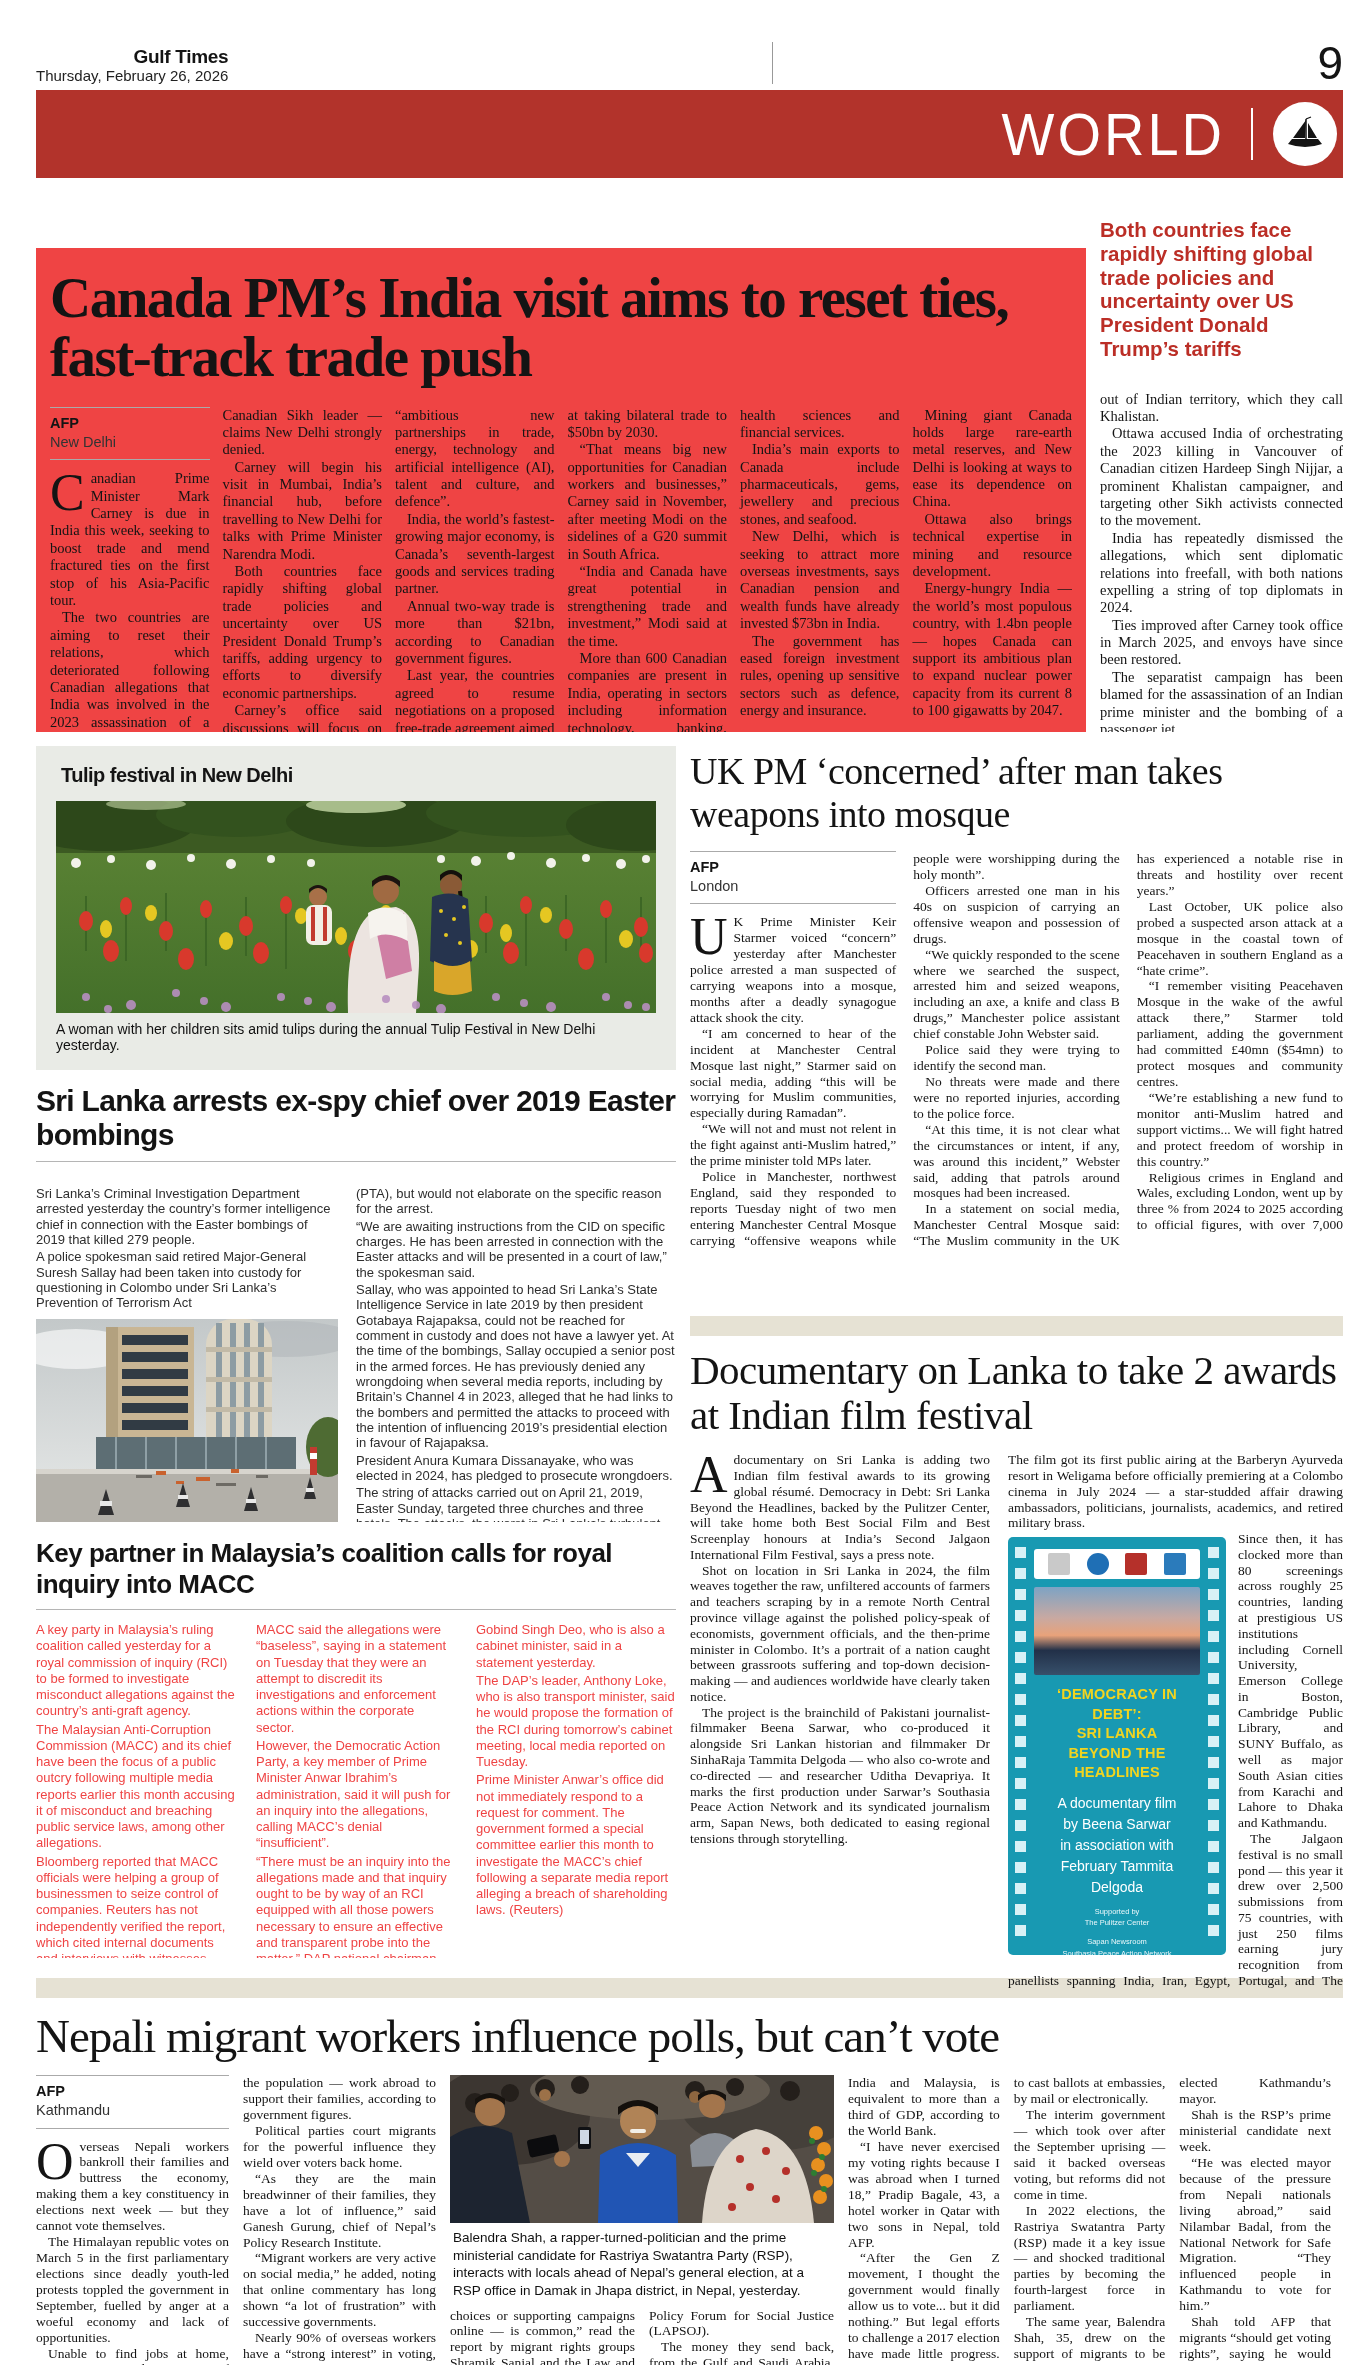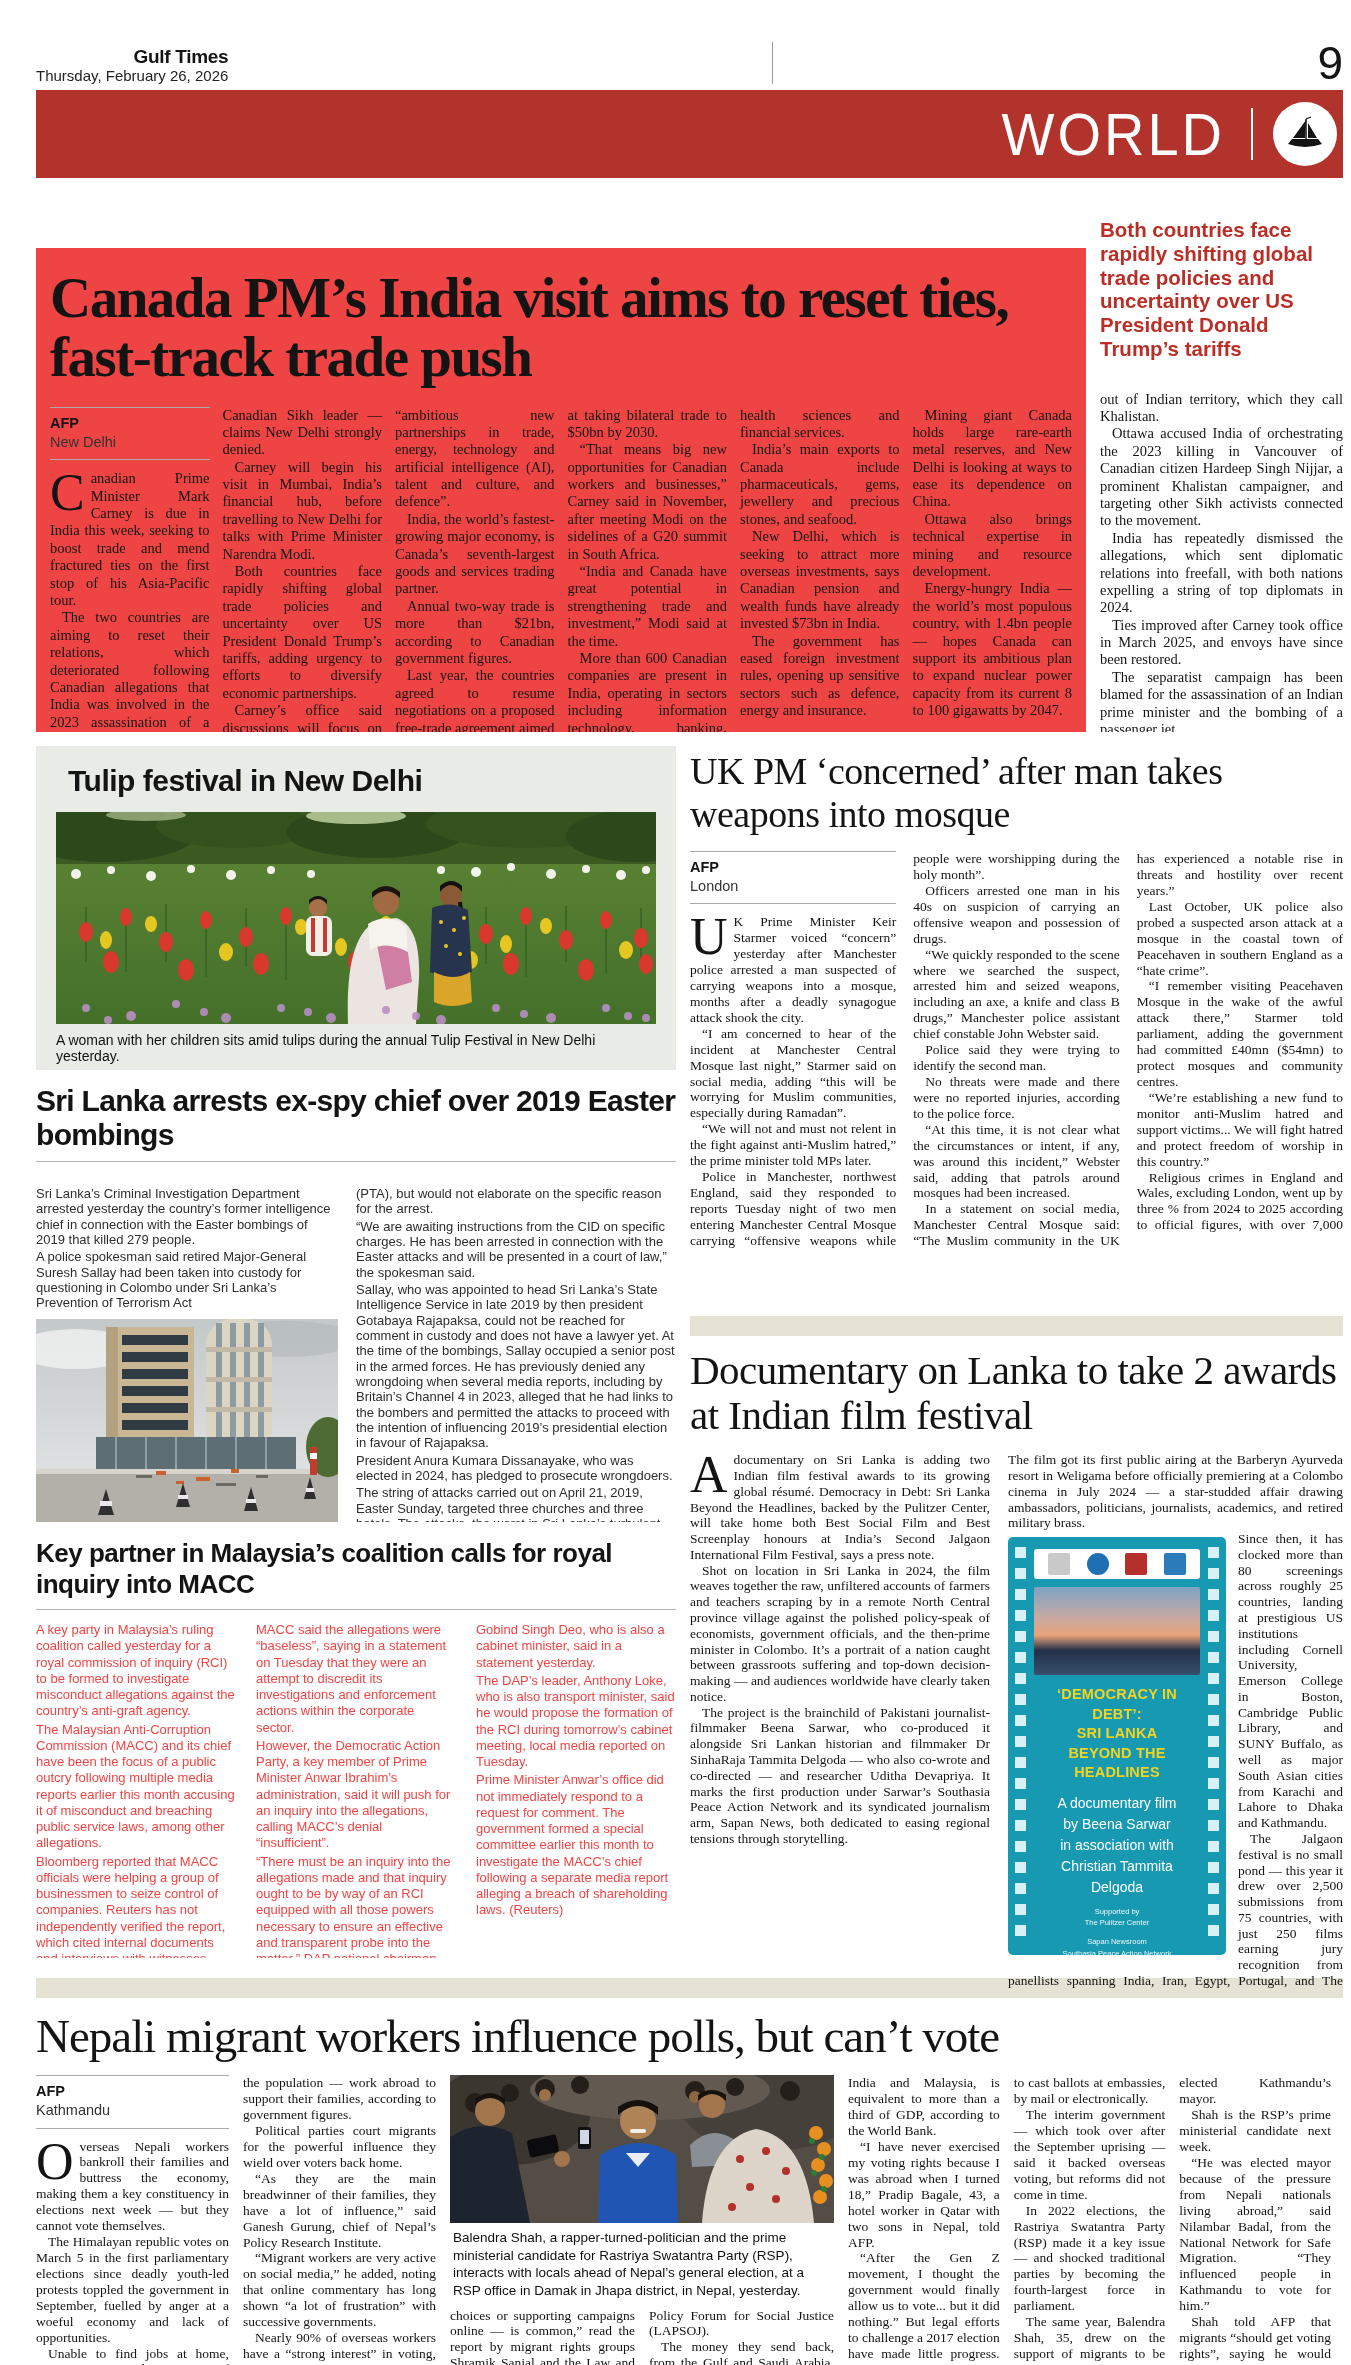--- a/index.html
+++ b/index.html
@@ -44,21 +44,21 @@
   .cont p { margin:0; text-indent:12px; text-align:justify; }
   .cont p:first-child { text-indent:0; }
 
   
   .middle { display:flex; gap:14px; margin-top:14px; height:1218px; }
   .left-stack { width:640px; }
   .right-stack { width:653px; }
 
   
   .tulip-box { background:#e9ebe6; height:324px; padding:16px 20px; }
-  .tulip-title { font-family:"Liberation Sans","DejaVu Sans",sans-serif; font-weight:bold; font-size:30px; letter-spacing:-0.5px; margin:2px 12px 14px; }
+  .tulip-title { font-family:"Liberation Sans","DejaVu Sans",sans-serif; font-weight:bold; font-size:20px; letter-spacing:-0.5px; margin:2px 5px 14px; }
   .tulip-photo { width:600px; height:212px; display:block; }
   .tulip-caption { font-family:"Liberation Sans","DejaVu Sans",sans-serif; font-size:14px; margin-top:8px; color:#111; }
 
   
   .srilanka { margin-top:14px; height:438px; overflow:hidden; }
   .sl-headline { font-family:"Liberation Sans","DejaVu Sans",sans-serif; font-weight:bold; font-size:30px; letter-spacing:-0.7px; padding-bottom:9px; margin-bottom:24px; }
   .sl-body { display:flex; gap:18px; font-family:"Liberation Sans","DejaVu Sans",sans-serif; font-size:13px; line-height:1.18; color:#2e2e2e; }
   .sl-col1 { width:302px; }
   .sl-col2 { width:320px; }
   .sl-photo { width:302px; height:212px; display:block; margin-top:8px; }
@@ -465,21 +465,21 @@
               <div class="poster-photo"></div>
               <div class="poster-title">
                   <div>‘DEMOCRACY IN DEBT’:</div>
                   <div>SRI LANKA</div>
                   <div>BEYOND THE HEADLINES</div>
                 </div>
               <div class="poster-credits">
                   <div>A documentary film</div>
                   <div>by Beena Sarwar</div>
                   <div>in association with</div>
-                  <div>Christian Tammita Delgoda</div>
+                  <div>February Tammita Delgoda</div>
                 </div>
               <div class="poster-support">
                   <div>Supported by</div>
                   <div>The Pulitzer Center</div>
                 </div>
               <div class="poster-footer">
                   <div>Sapan Newsroom</div>
                   <div>Southasia Peace Action Network</div>
                 </div>
             </div>

